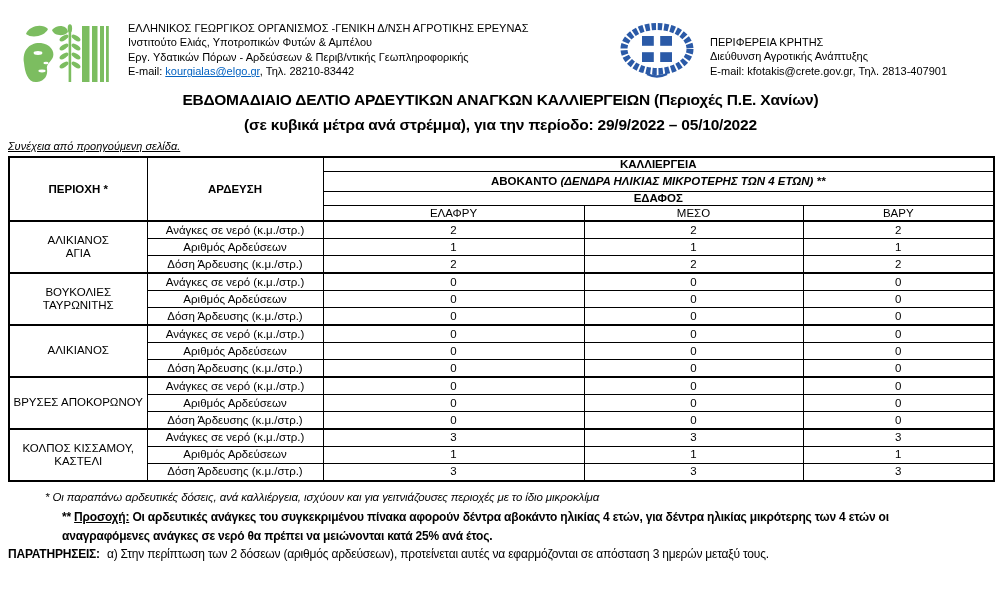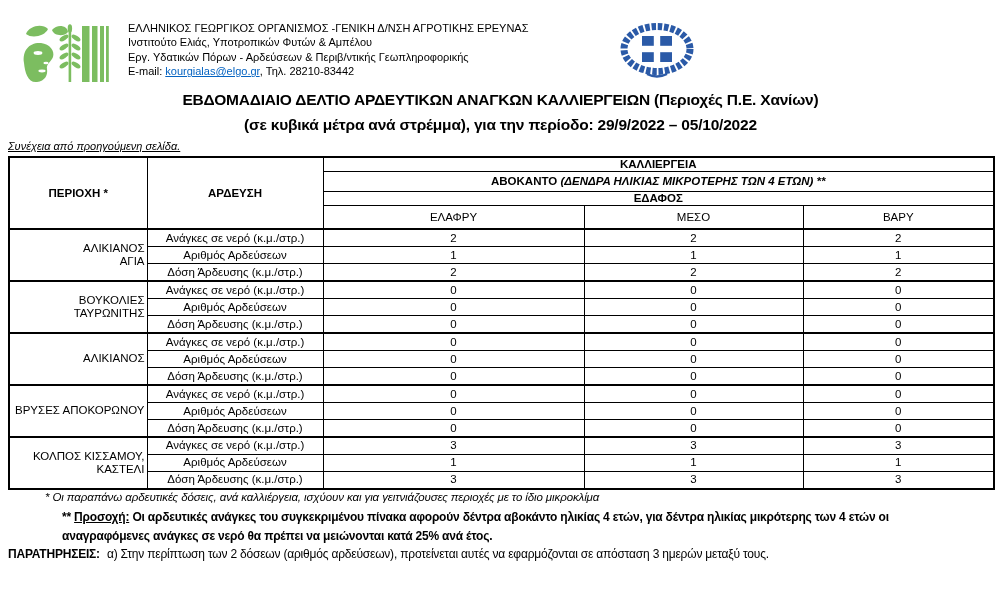--- a/index.html
+++ b/index.html
@@ -28,23 +28,23 @@
   .continuation{position:absolute;left:8px;top:140px;font-size:11px;font-style:italic;
                 text-decoration:underline;}
   
   .irr-table{position:absolute;left:8px;top:156px;width:985px;border-collapse:collapse;
              table-layout:fixed;border:2px solid var(--ink);}
   .irr-table td{border:1px solid var(--ink);text-align:center;vertical-align:middle;
                 padding:0 2px;line-height:1.12;font-size:11.5px;}
   .hdr{font-weight:bold;font-size:12px;}
   .crop-note{font-style:italic;text-align:right;}
   .soil-type{font-size:11px;}
-  .h1{height:14px;} .h2{height:20px;} .h3{height:14px;} .h4{height:24px;margin-left:44px;}
+  .h1{height:14px;} .h2{height:20px;} .h3{height:14px;} .h4{height:16px;margin-left:44px;}
   .gt{border-top:2px solid var(--ink) !important;}
-  .region div{line-height:1.15;text-align:right;}
+  .region div{line-height:1.15;}
   
   .fn1{position:absolute;left:45px;top:491px;font-size:11.5px;font-style:italic;letter-spacing:-0.1px;text-align:right;}
   .fn2{position:absolute;left:62px;top:508px;width:930px;font-size:12px;font-weight:bold;
        line-height:19px;letter-spacing:-0.2px;}
   .fn2 .u{text-decoration:underline;}
   .obs{position:absolute;left:8px;top:544px;font-size:12px;line-height:20px;display:flex;
        letter-spacing:-0.2px;}
   .obs-label{font-weight:bold;margin-right:7px;white-space:nowrap;}
   .obs-lines div{white-space:nowrap;}
 </style>
@@ -88,20 +88,25 @@
   </div>
 
   <svg class="emblem" viewBox="0 0 76 56" aria-hidden="true">
     <ellipse cx="38" cy="26" rx="33" ry="22.5" fill="none" stroke="currentColor" stroke-width="7" stroke-dasharray="4.5 1.8"></ellipse>
     <rect x="23" y="13" width="30" height="26" fill="currentColor"></rect>
     <rect x="34.8" y="13" width="6.4" height="26" fill="#fff"></rect>
     <rect x="23" y="22.8" width="30" height="6.4" fill="#fff"></rect>
     <path d="M28 51 q10 5 20 0" fill="none" stroke="currentColor" stroke-width="2.5"></path>
   </svg>
 
+  <div class="org-right">
+    <div>ΠΕΡΙΦΕΡΕΙΑ ΚΡΗΤΗΣ</div>
+    <div>Διεύθυνση Αγροτικής Ανάπτυξης</div>
+    <div>E-mail: kfotakis@crete.gov.gr, Τηλ. 2813-407901</div>
+  </div>
 
   <div class="doc-title t1">ΕΒΔΟΜΑΔΙΑΙΟ ΔΕΛΤΙΟ ΑΡΔΕΥΤΙΚΩΝ ΑΝΑΓΚΩΝ ΚΑΛΛΙΕΡΓΕΙΩΝ (Περιοχές Π.Ε. Χανίων)</div>
   <div class="doc-title t2">(σε κυβικά μέτρα ανά στρέμμα), για την περίοδο: 29/9/2022 – 05/10/2022</div>
   <div class="continuation">Συνέχεια από προηγούμενη σελίδα.</div>
 
   <table class="irr-table">
     <colgroup>
       <col style="width:138px">
         <col style="width:176px">
         <col style="width:261px">

